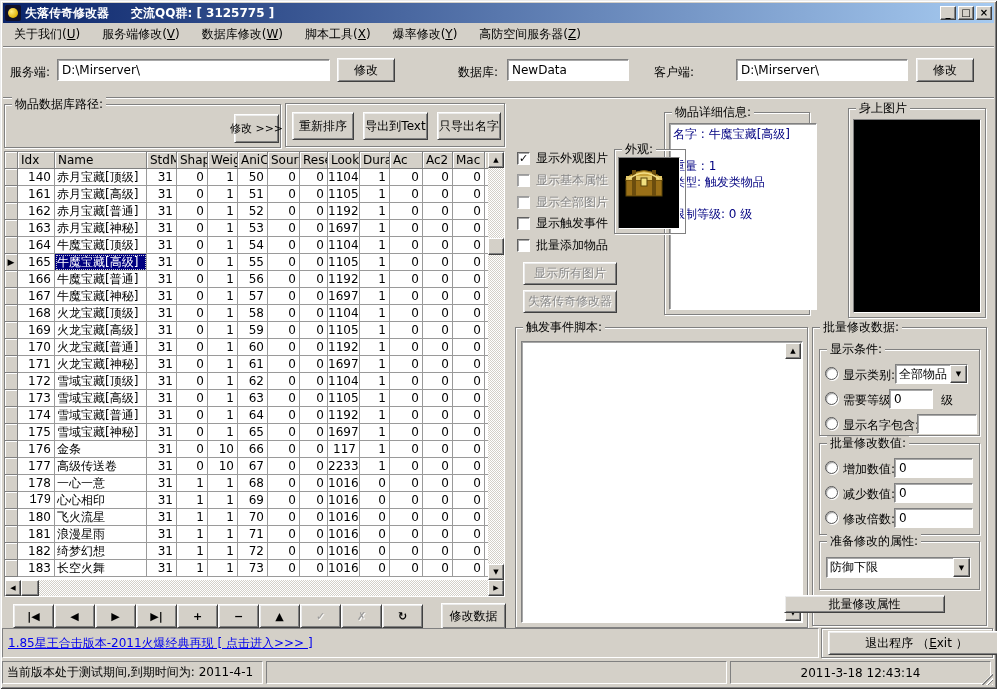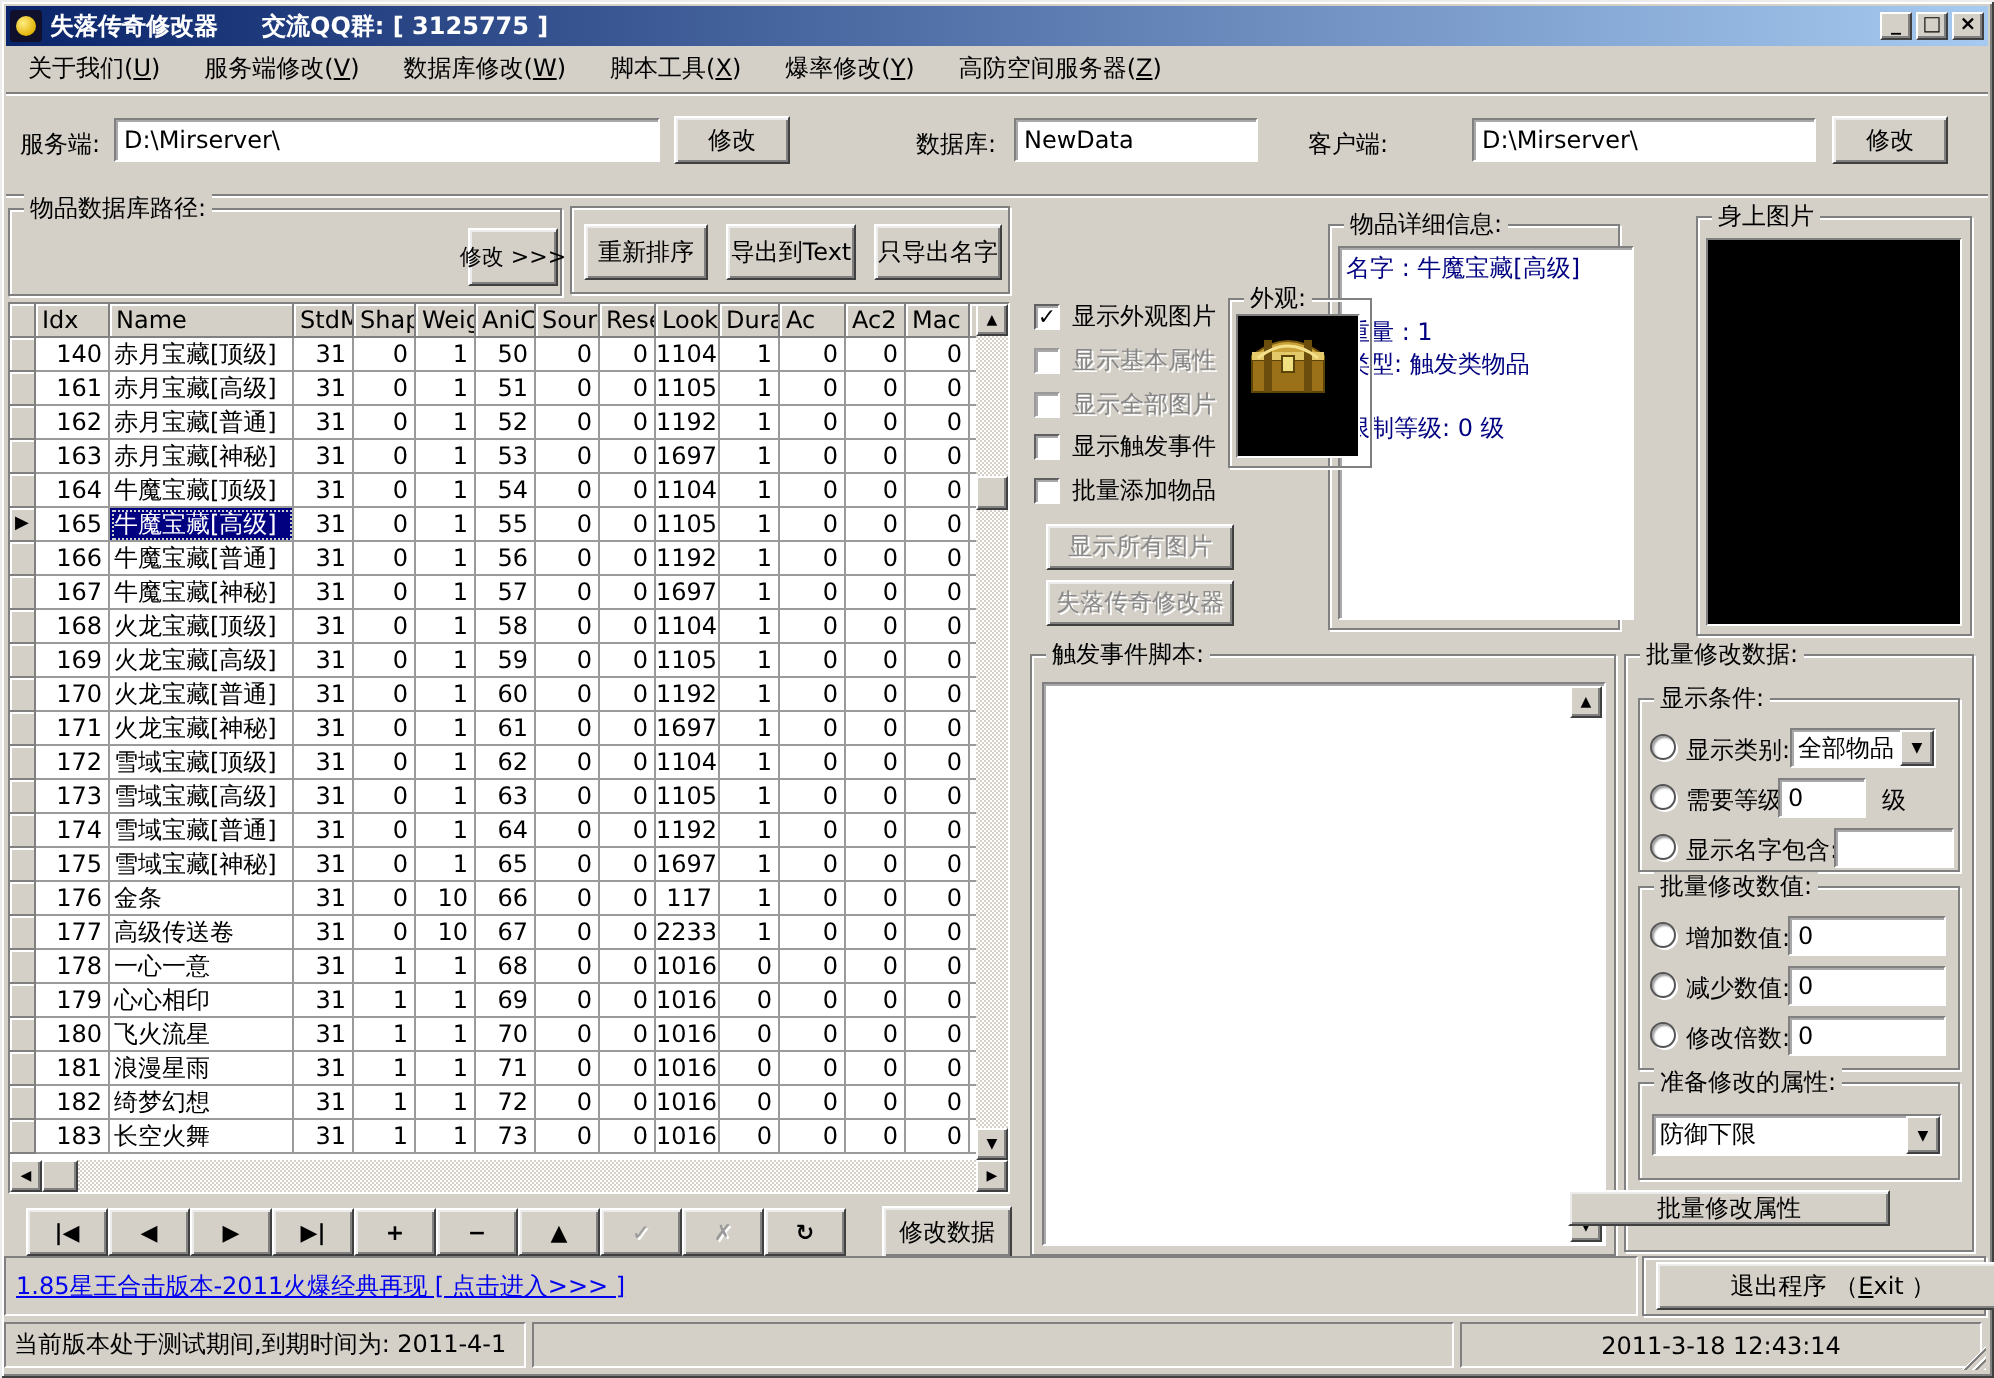--- a/index.html
+++ b/index.html
@@ -524,21 +524,21 @@
           <div class="gcell num" style="width: 28px;">0</div>
           <div class="gcell num" style="width: 32px;">1016</div>
           <div class="gcell num" style="width: 30px;">0</div>
           <div class="gcell num" style="width: 33px;">0</div>
           <div class="gcell num" style="width: 30px;">0</div>
           <div class="gcell num" style="width: 32px;">0</div>
           <div class="gcell num" style="width: 22px;"></div>
         </div>
         <div class="grow">
           <div class="gcell gutter" style="width: 13px;"></div>
-          <div class="gcell num" style="width: 37px;">179</div>
+          <div class="gcell num" style="width: 37px; font-family: Liberation Mono, monospace;">179</div>
           <div class="gcell name" style="width: 92px;">心心相印</div>
           <div class="gcell num" style="width: 30px;">31</div>
           <div class="gcell num" style="width: 31px;">1</div>
           <div class="gcell num" style="width: 30px;">1</div>
           <div class="gcell num" style="width: 30px;">69</div>
           <div class="gcell num" style="width: 32px;">0</div>
           <div class="gcell num" style="width: 28px;">0</div>
           <div class="gcell num" style="width: 32px;">1016</div>
           <div class="gcell num" style="width: 30px;">0</div>
           <div class="gcell num" style="width: 33px;">0</div>

